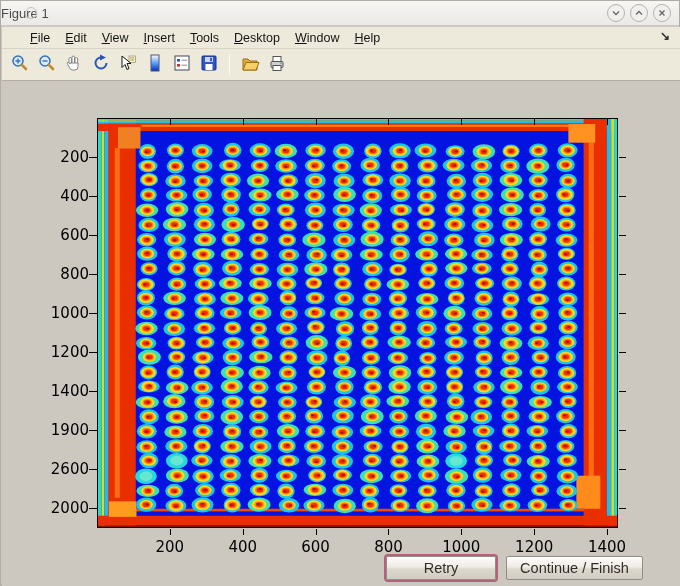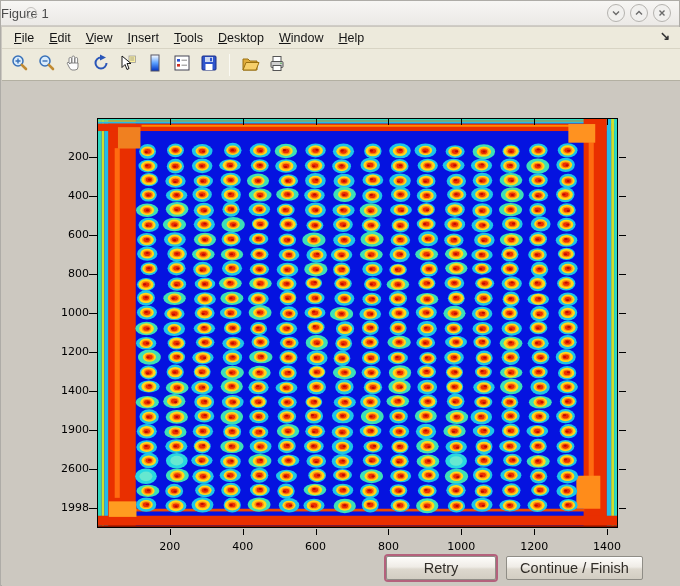--- a/index.html
+++ b/index.html
@@ -17,40 +17,40 @@
   .win-menu-circle { position:absolute; left:24px; top:6px; width:12px; height:12px;
     border:1.5px solid #c3c1bd; border-radius:50%; background:transparent; }
   .win-controls { position:absolute; right:8px; top:3px; display:flex; gap:5px; }
   .win-btn { width:18px; height:18px; border-radius:50%; background:#f1f0ee;
     border:1px solid #b5b3af; display:flex; align-items:center; justify-content:center; cursor:default; }
   .win-btn svg { display:block; }
 
   
   .menubar { position:absolute; left:1px; top:26px; width:678px; height:22px;
     background:#edeadc; border-bottom:1px solid #d8d4c4; display:flex; align-items:center;
-    padding-left:12px; gap:15px; }
+    padding-left:28px; gap:15px; }
   .menu-item { font-size:12.5px; color:#141414; white-space:nowrap; cursor:default; }
   .menu-item u { text-decoration:underline; }
   .dock-arrow { position:absolute; right:10px; top:2px; font-size:12px; color:#333; font-weight:bold; }
 
   
   .toolbar { position:absolute; left:1px; top:48px; width:678px; height:32px;
     background:#edeadc; border-bottom:1px solid #b3b0a2; display:flex; align-items:center;
     padding-left:6px; gap:3px; }
   .tool-btn { width:24px; height:24px; display:flex; align-items:center; justify-content:center;
     border:1px solid transparent; border-radius:2px; }
   .tool-sep { width:1px; height:22px; background:#b8b4a6; border-right:1px solid #fbfaf4; margin:0 5px; }
 
   
   .canvas { position:absolute; left:1px; top:80px; width:678px; height:505px; background:#ccc8c0; }
   .plot-frame { position:absolute; left:95px; top:37px; width:521px; height:410px;
     border:1px solid #000; background:#0513e0; }
   .plot-frame svg { display:block; width:100%; height:100%; }
   .tick { position:absolute; background:#000; }
-  .tick-label { position:absolute; font-family:"DejaVu Sans", sans-serif; font-size:11px;
+  .tick-label { position:absolute; font-family:"DejaVu Sans", sans-serif; font-size:15px;
     color:#000; line-height:12px; }
   .ylab { width:40px; text-align:right; }
   .xlab { width:44px; text-align:center; }
 
   
   .fig-btn { position:absolute; height:24px; font-family:"Liberation Sans", sans-serif;
     font-size:14.5px; color:#312d28; text-align:center;
     background:linear-gradient(#fdfcfa 0%, #efece6 45%, #ddd8ce 55%, #d2cdc2 100%);
     border:1px solid #8f8d86; border-radius:2px; box-shadow:inset 0 1px 0 #ffffff; cursor:default; }
   .btn-retry { left:384px; top:475px; width:110px; box-shadow:0 0 0 2px #b4617c, inset 0 1px 0 #fff; }
@@ -2227,21 +2227,21 @@
         <div class="tick" style="left: 617px; top: 310.333px; width: 7px; height: 1px;"></div>
         <div class="tick-label ylab" style="left: 47px; top: 304.333px;">1400</div>
         <div class="tick" style="left: 87px; top: 349.381px; width: 8px; height: 1px;"></div>
         <div class="tick" style="left: 617px; top: 349.381px; width: 7px; height: 1px;"></div>
         <div class="tick-label ylab" style="left: 47px; top: 343.381px;">1900</div>
         <div class="tick" style="left: 87px; top: 388.429px; width: 8px; height: 1px;"></div>
         <div class="tick" style="left: 617px; top: 388.429px; width: 7px; height: 1px;"></div>
         <div class="tick-label ylab" style="left: 47px; top: 382.429px;">2600</div>
         <div class="tick" style="left: 87px; top: 427.476px; width: 8px; height: 1px;"></div>
         <div class="tick" style="left: 617px; top: 427.476px; width: 7px; height: 1px;"></div>
-        <div class="tick-label ylab" style="left: 47px; top: 421.476px;">1998</div>
+        <div class="tick-label ylab" style="left: 47px; top: 421.476px;">2000</div>
         <div class="tick" style="left: 167.867px; top: 448px; width: 1px; height: 6px;"></div>
         <div class="tick" style="left: 167.867px; top: 38px; width: 1px; height: 6px;"></div>
         <div class="tick-label xlab" style="left: 145.867px; top: 460px;">200</div>
         <div class="tick" style="left: 240.734px; top: 448px; width: 1px; height: 6px;"></div>
         <div class="tick" style="left: 240.734px; top: 38px; width: 1px; height: 6px;"></div>
         <div class="tick-label xlab" style="left: 218.734px; top: 460px;">400</div>
         <div class="tick" style="left: 313.601px; top: 448px; width: 1px; height: 6px;"></div>
         <div class="tick" style="left: 313.601px; top: 38px; width: 1px; height: 6px;"></div>
         <div class="tick-label xlab" style="left: 291.601px; top: 460px;">600</div>
         <div class="tick" style="left: 386.469px; top: 448px; width: 1px; height: 6px;"></div>

